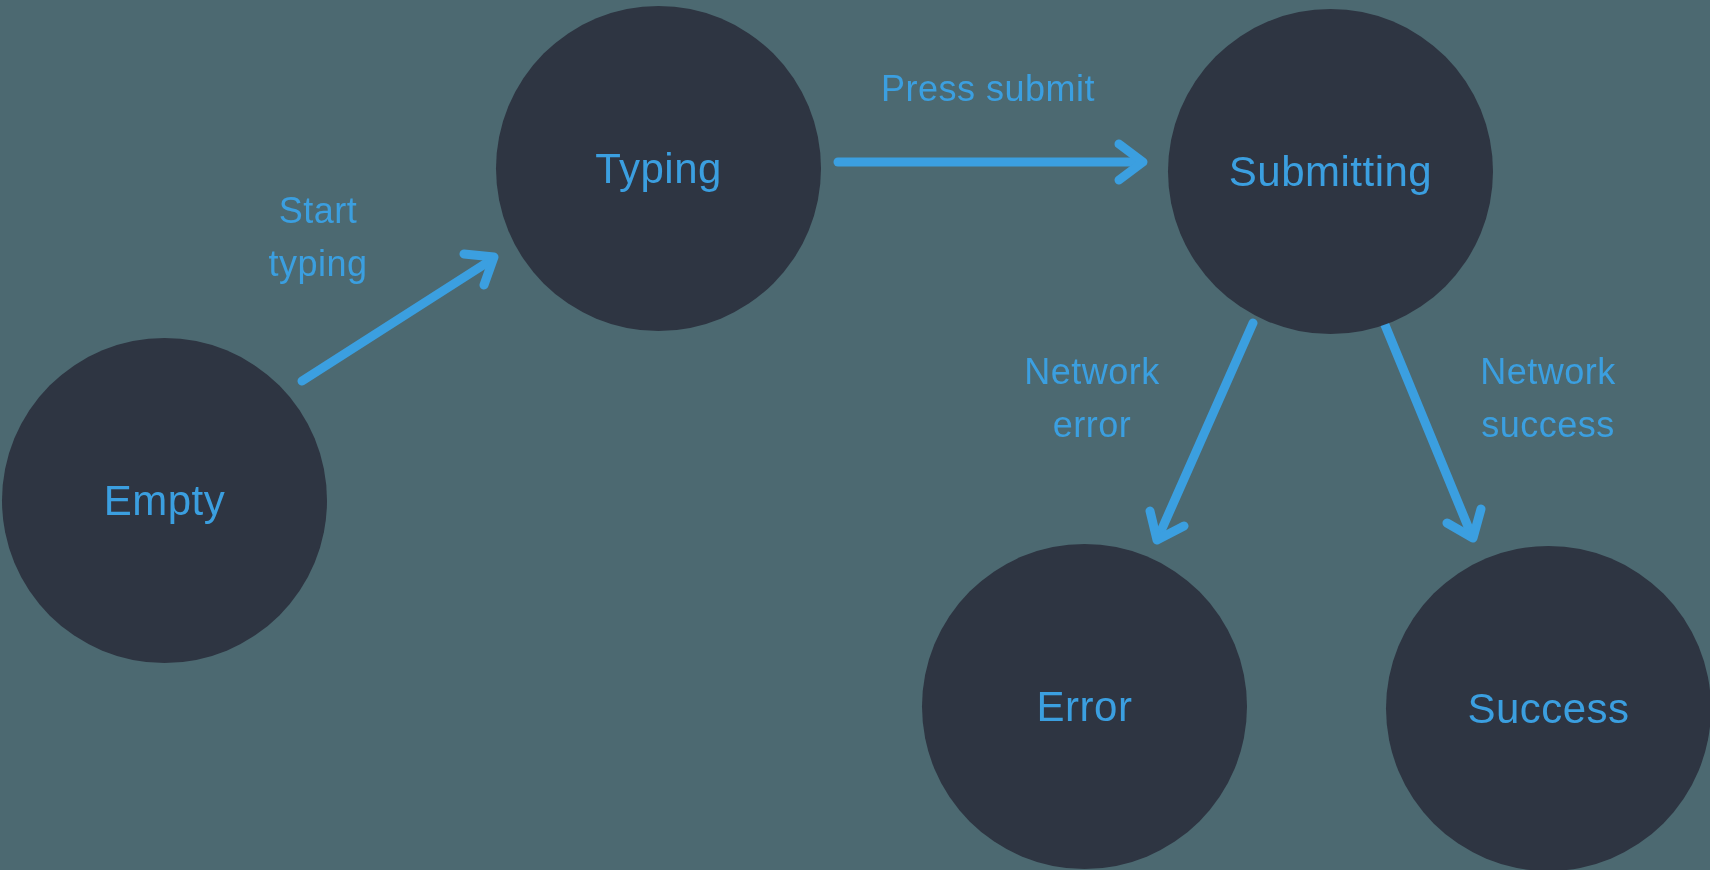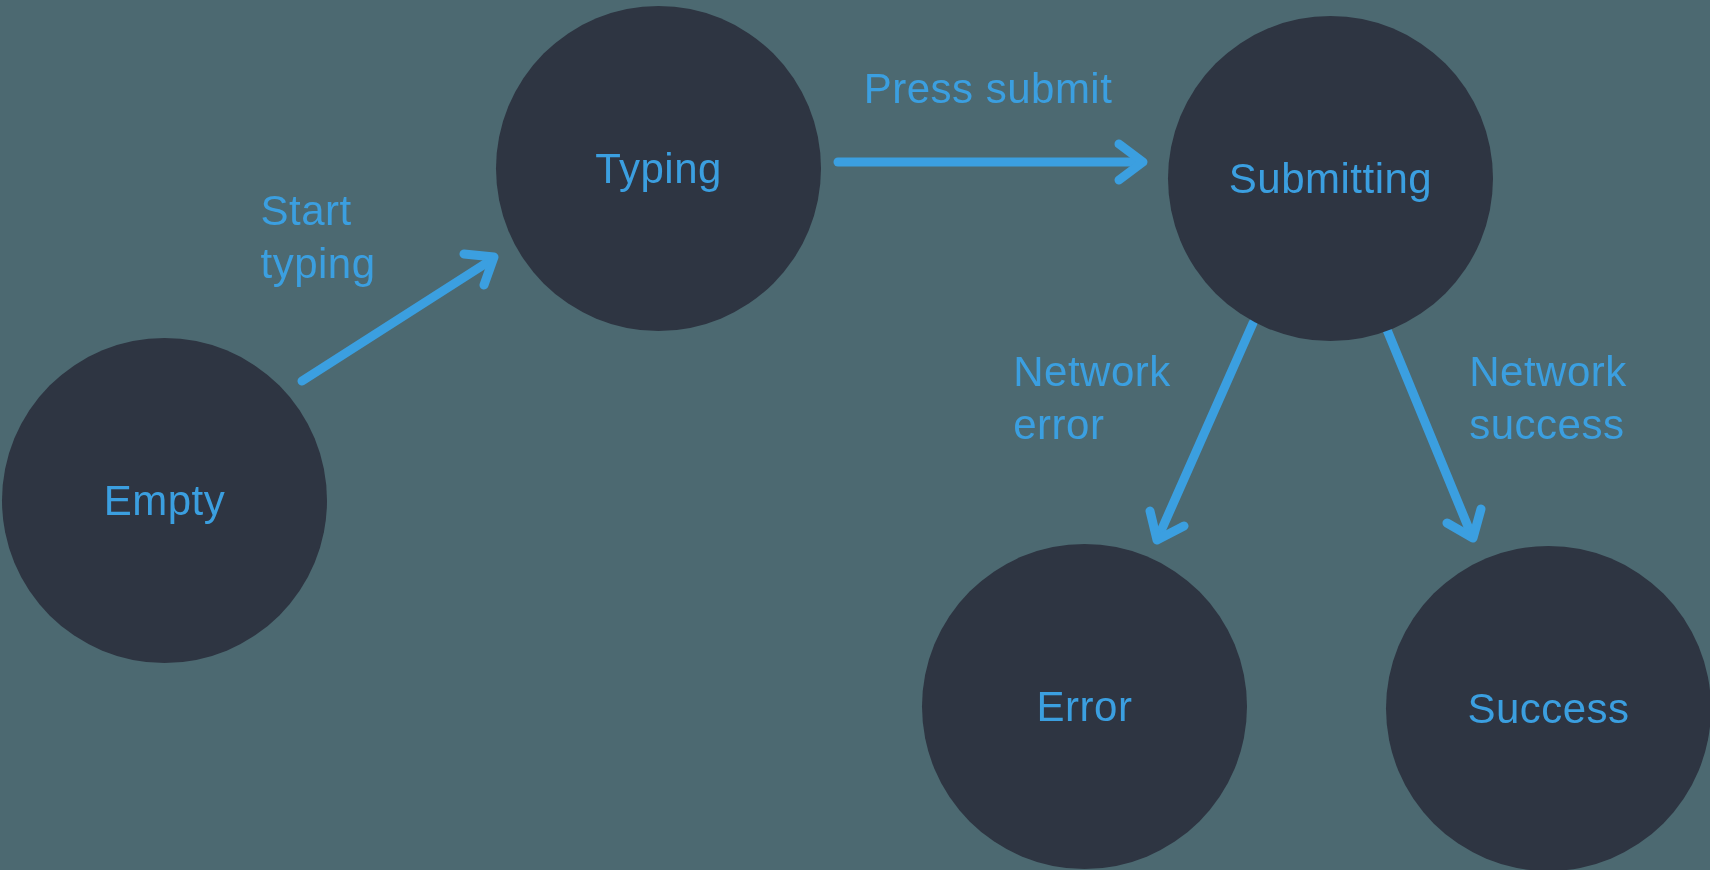--- a/index.html
+++ b/index.html
@@ -23,32 +23,32 @@
     display:flex;align-items:center;justify-content:center;
   }
   .node-label{
     color:var(--accent);
     font-size:42px;
     font-weight:500;
     letter-spacing:.5px;
   }
   .node-empty{left:2px;top:338px;text-align:center;}
   .node-typing{left:496px;top:6px;}
-  .node-submitting{left:1168px;top:16px;}
+  .node-submitting{left:1168px;top:9px;}
   .node-error{left:922px;top:544px;}
   .node-success{left:1386px;top:546px;}
 
   .edge-label{
     position:absolute;
     transform:translate(-50%,-50%);
     color:var(--accent);
-    font-size:42px;
+    font-size:36px;
     font-weight:500;
     letter-spacing:.5px;
-    text-align:left;
+    text-align:center;
     line-height:53px;
     white-space:nowrap;
   }
   .label-start-typing{left:318px;top:237px;}
   .label-press-submit{left:988px;top:88px;}
   .label-network-error{left:1092px;top:398px;}
   .label-network-success{left:1548px;top:398px;}
 
   svg.arrows{
     position:absolute;left:0;top:0;width:1710px;height:870px;

